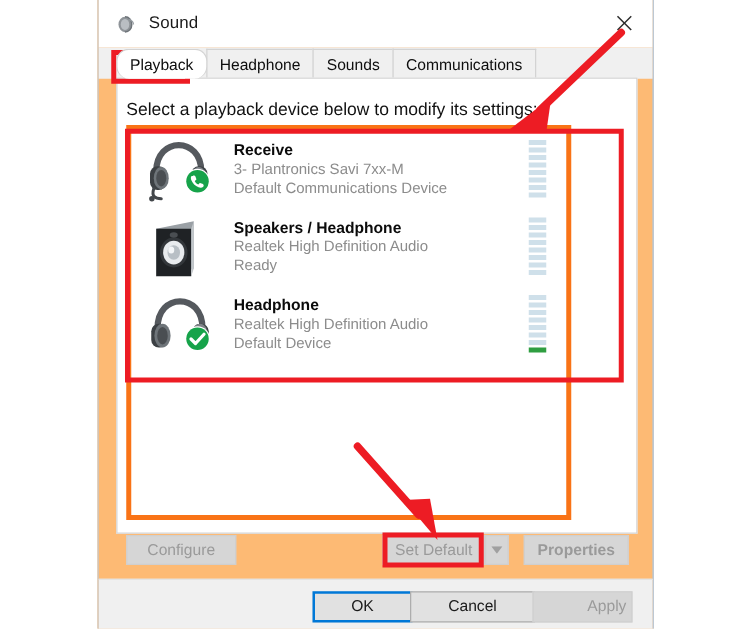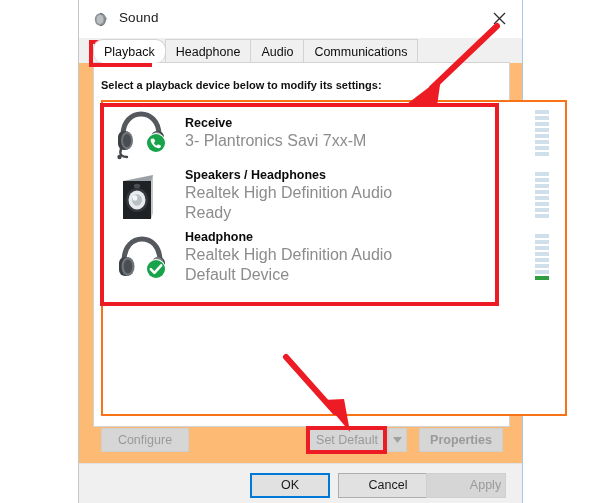--- a/index.html
+++ b/index.html
@@ -114,35 +114,35 @@
     height: 365px;
     background: #ffffff;
     border: 1px solid #d3d3d3;
     box-sizing: border-box;
   }
 
   #panel-instruction {
     position: absolute;
     left: 22px;
     top: 79px;
-    font-size: 11px;
+    font-size: 14px;
     color: #111111;
-    font-weight: bold;
+    font-weight: normal;
     white-space: nowrap;
   }
 
   
   #device-list {
     position: absolute;
     left: 22px;
     top: 100px;
-    width: 466px;
+    width: 356px;
     height: 316px;
     background: #ffffff;
-    border: 2px solid #f97316;
+    border: 4px solid #f97316;
     box-sizing: border-box;
     overflow: hidden;
   }
 
   .device-row {
     position: relative;
     height: 62px;
     display: flex;
     align-items: center;
     cursor: default;
@@ -161,21 +161,21 @@
     flex: 1 1 auto;
     margin-left: 10px;
     line-height: 1.28;
   }
   .device-name {
     font-size: 12.5px;
     font-weight: bold;
     color: #0b0b0b;
   }
   .device-sub {
-    font-size: 16px;
+    font-size: 12px;
     color: #8c8c8c;
   }
 
   .meter {
     flex: 0 0 14px;
     width: 14px;
     margin-right: 16px;
     display: flex;
     flex-direction: column;
     justify-content: flex-end;
@@ -265,21 +265,21 @@
     background: #e1e1e1;
     border: 2px solid #0078d7;
     color: #1a1a1a;
     font-size: 12.5px;
     text-align: center;
     cursor: pointer;
     box-sizing: border-box;
   }
   #cancel-button {
     position: absolute;
-    left: 259px;
+    left: 249px;
     top: 473px;
     width: 100px;
     height: 25px;
     line-height: 23px;
   }
   #apply-button {
     position: absolute;
     left: 347px;
     top: 473px;
     width: 80px;
@@ -347,21 +347,21 @@
         <line x1="1" y1="1" x2="12" y2="12" stroke="#2b2b2b" stroke-width="1.2"></line>
         <line x1="12" y1="1" x2="1" y2="12" stroke="#2b2b2b" stroke-width="1.2"></line>
       </svg>
     </div>
   </div>
 
   <div id="tab-strip">
     <div class="tabs-inner">
       <div class="tab active">Playback</div>
       <div class="tab">Headphone</div>
-      <div class="tab">Audio</div>
+      <div class="tab">Sounds</div>
       <div class="tab">Communications</div>
     </div>
   </div>
 
   <div id="tab-panel"></div>
 
   <div id="panel-instruction">Select a playback device below to modify its settings:</div>
 
   <div id="device-list">
 
@@ -381,20 +381,21 @@
       <span style="position:absolute; left:42px; top:30px;">
         <svg width="22" height="22" viewBox="0 0 22 22">
           <circle cx="11" cy="11" r="10" fill="#ffffff"></circle>
           <circle cx="11" cy="11" r="9" fill="#16a34a"></circle>
           <path d="M7.2 6.8 c0.9 -0.9 2 -0.2 2.3 0.7 l0.5 1.4 c0.2 0.6 0 1 -0.5 1.3 l-0.7 0.5 c0.6 1.3 1.6 2.3 2.9 2.9 l0.5 -0.7 c0.3 -0.5 0.8 -0.6 1.3 -0.4 l1.4 0.5 c0.9 0.3 1.5 1.4 0.7 2.3 c-0.9 1 -2.4 1.1 -3.8 0.5 c-2.6 -1.1 -4.8 -3.3 -5.8 -5.9 c-0.5 -1.3 -0.4 -2.5 0.3 -3.1 z" fill="#ffffff"></path>
         </svg>
       </span>
       <div class="device-text">
         <div class="device-name">Receive</div>
         <div class="device-sub">3- Plantronics Savi 7xx-M</div>
+        <div class="device-sub">Default Communications Device</div>
       </div>
       <div class="meter">
         <div class="meter-seg"></div>
           <div class="meter-seg"></div>
           <div class="meter-seg"></div>
         <div class="meter-seg"></div>
           <div class="meter-seg"></div>
           <div class="meter-seg"></div>
         <div class="meter-seg"></div>
           <div class="meter-seg"></div>
@@ -408,21 +409,21 @@
           <rect x="10" y="14" width="28" height="38" fill="#1f2225"></rect>
           <polygon points="38,14 40,8 40,46 38,52" fill="#c3c8cc"></polygon>
           <ellipse cx="24" cy="33" rx="11" ry="12" fill="#33373b"></ellipse>
           <ellipse cx="24" cy="33" rx="8.5" ry="9.5" fill="#e8ebee"></ellipse>
           <ellipse cx="24" cy="33" rx="5" ry="5.8" fill="#b8bfc5"></ellipse>
           <ellipse cx="22" cy="31" rx="2.4" ry="2.8" fill="#f4f6f8"></ellipse>
           <ellipse cx="24" cy="19" rx="3.2" ry="2.2" fill="#4a4e52"></ellipse>
         </svg>
       </div>
       <div class="device-text">
-        <div class="device-name">Speakers / Headphones</div>
+        <div class="device-name">Speakers / Headphone</div>
         <div class="device-sub">Realtek High Definition Audio</div>
         <div class="device-sub">Ready</div>
       </div>
       <div class="meter">
         <div class="meter-seg"></div>
           <div class="meter-seg"></div>
           <div class="meter-seg"></div>
         <div class="meter-seg"></div>
           <div class="meter-seg"></div>
           <div class="meter-seg"></div>

